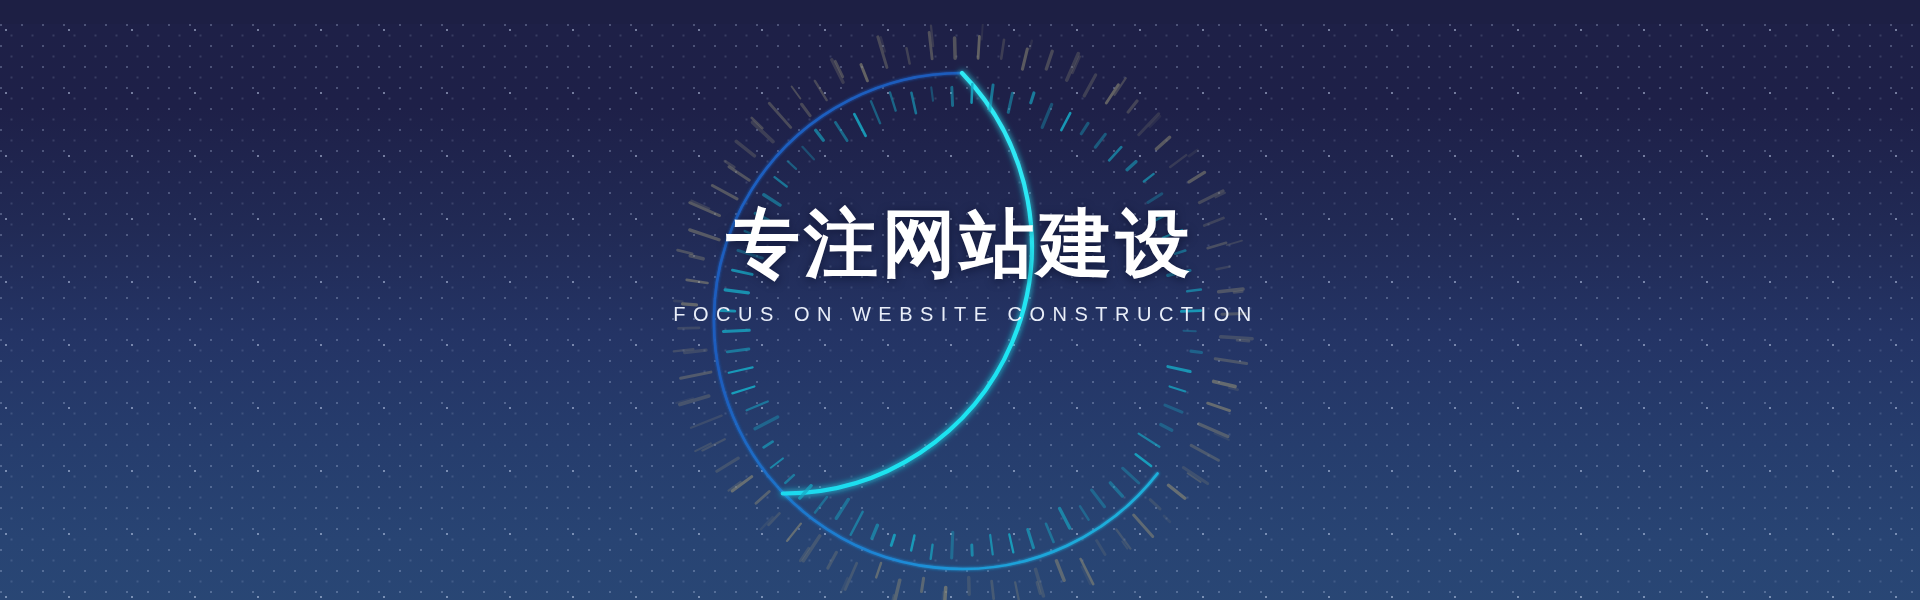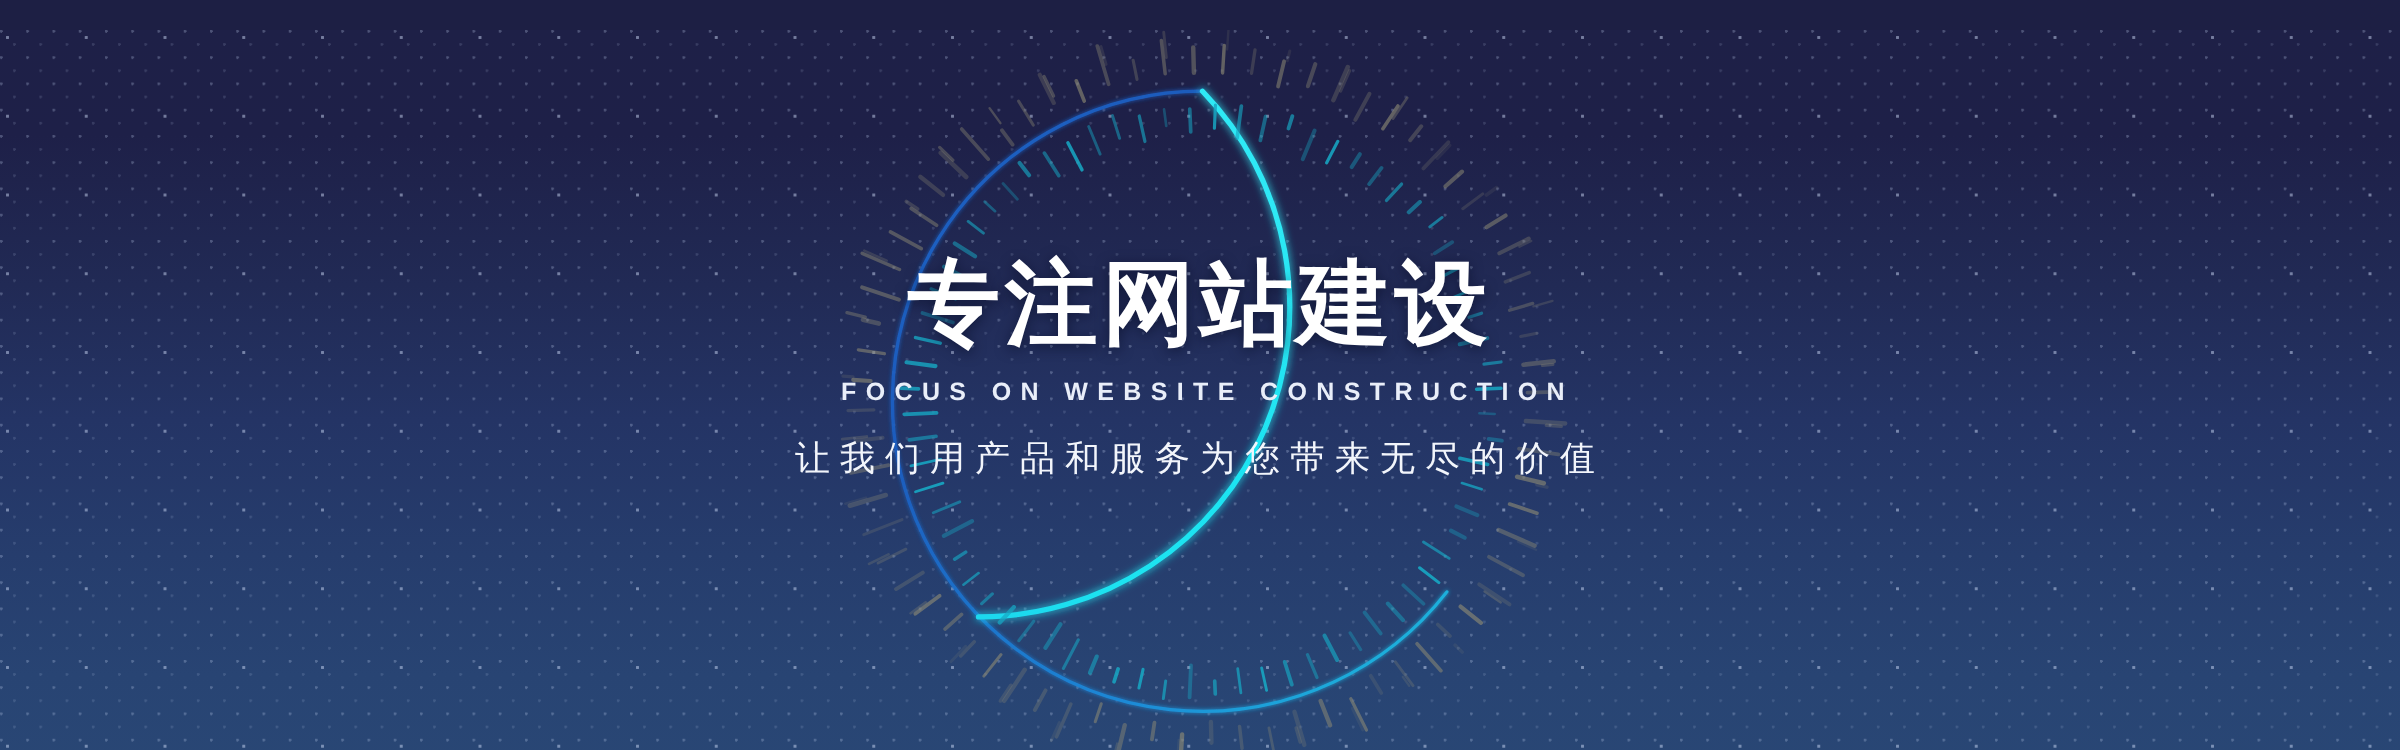--- a/index.html
+++ b/index.html
@@ -80,21 +80,21 @@
     margin: 0;
     text-shadow: 0 2px 10px rgba(6,10,32,.55);
     white-space: nowrap;
   }
   #subhead {
     margin: 18px 0 0 0;
     font-size: 20px;
     line-height: 24px;
     letter-spacing: 7.5px;
     color: #e9eef9;
-    font-weight: 700;
+    font-weight: 400;
     white-space: nowrap;
     padding-left: 12px;
   }
   #tagline {
     margin: 24px 0 0 0;
     font-size: 28px;
     line-height: 34px;
     letter-spacing: 8px;
     color: #f2f5fb;
     font-weight: 400;
@@ -331,16 +331,15 @@
           <line x1="128.90" y1="3.81" x2="121.25" y2="-11.88" stroke="#8d8a74" stroke-width="2.60" stroke-linecap="round" opacity="0.41"></line>
           <line x1="170.70" y1="-21.57" x2="166.68" y2="-35.58" stroke="#8d8a74" stroke-width="2.60" stroke-linecap="round" opacity="0.18"></line>
           <line x1="219.11" y1="-26.86" x2="216.96" y2="-47.34" stroke="#8d8a74" stroke-width="2.28" stroke-linecap="round" opacity="0.26"></line>
         </g>
     </svg>
   </div>
 
   <div id="text-block">
     <h1 id="headline">专注网站建设</h1>
     <p id="subhead">FOCUS ON WEBSITE CONSTRUCTION</p>
-    <p id="tagline">让我们用产品和服务为您带来无尽的价值</p>
   </div>
 
 </div>
 
 </body></html>

